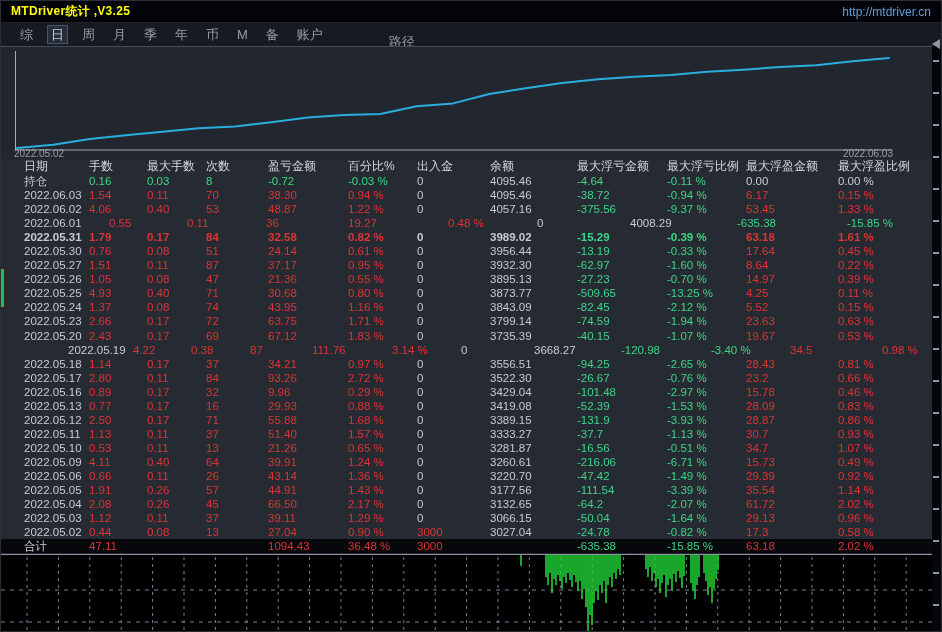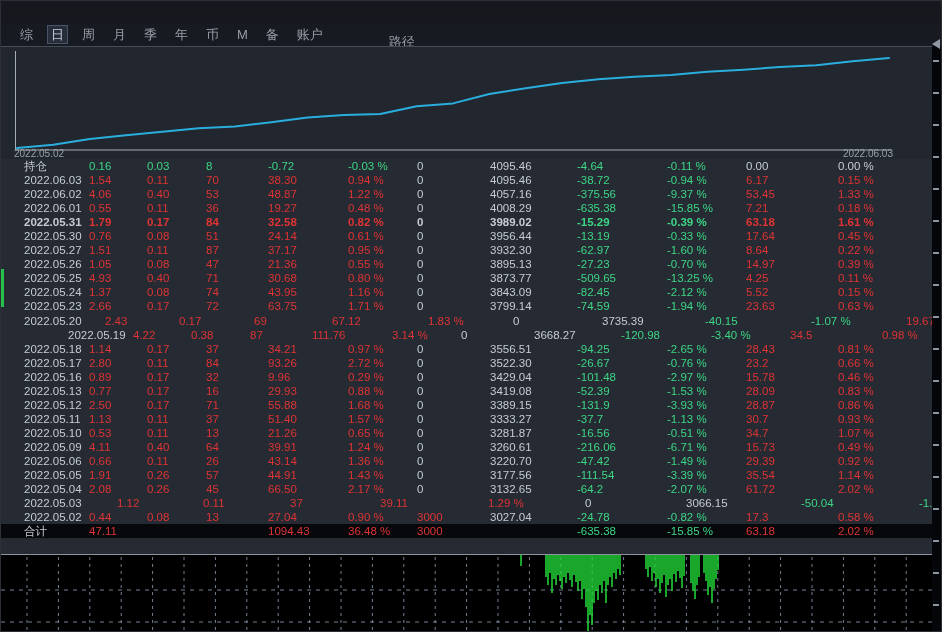--- a/index.html
+++ b/index.html
@@ -52,20 +52,24 @@
                border-top:5px solid transparent;border-bottom:5px solid transparent;
                border-right:8px solid #8f98a3;}
   
   .selmark{position:absolute;left:0;top:268px;width:3px;height:38px;background:#23c24a;}
 </style>
 </head>
 <body>
 
 <div class="win">
 
+  <div class="titlebar">
+    <span class="title">MTDriver统计 ,V3.25</span>
+    <a class="link" href="#">http://mtdriver.cn</a>
+  </div>
 
   <div class="menubar">
     <span class="mi">综</span>
     <span class="mi active">日</span>
     <span class="mi">周</span>
     <span class="mi">月</span>
     <span class="mi">季</span>
     <span class="mi">年</span>
     <span class="mi">币</span>
     <span class="mi">M</span>
@@ -78,20 +82,34 @@
     <svg id="linechart" width="942" height="113">
         <line x1="14.5" y1="4" x2="14.5" y2="103" stroke="#a7adb5" stroke-width="1"></line>
         <line x1="14.5" y1="103" x2="890" y2="103" stroke="#a7adb5" stroke-width="1"></line>
         <polyline points="16.0,101.0 52.3,97.7 88.7,92.1 125.0,88.3 161.3,84.7 197.7,81.3 234.0,79.5 270.3,75.2 306.7,70.5 343.0,68.0 379.3,67.1 415.7,59.3 452.0,56.4 488.3,47.0 524.7,41.3 561.0,36.0 597.3,32.3 633.7,29.7 670.0,27.9 706.3,24.7 742.7,22.7 779.0,20.0 815.3,18.3 851.7,14.2 888.0,11.0" fill="none" stroke="#2aaede" stroke-width="2" stroke-linejoin="round" stroke-linecap="round"></polyline>
       </svg>
     <span class="xl left">2022.05.02</span>
     <span class="xl right">2022.06.03</span>
   </div>
 
   <div class="table" id="stats-table">
+      <div class="trow thead" style="grid-template-columns: 88px 58px 59px 62px 80px 69px 73px 87px 90px 79px 92px 105px;">
+        <div class="tc hd">日期</div>
+        <div class="tc hd">手数</div>
+        <div class="tc hd">最大手数</div>
+        <div class="tc hd">次数</div>
+        <div class="tc hd">盈亏金额</div>
+        <div class="tc hd">百分比%</div>
+        <div class="tc hd">出入金</div>
+        <div class="tc hd">余额</div>
+        <div class="tc hd">最大浮亏金额</div>
+        <div class="tc hd">最大浮亏比例</div>
+        <div class="tc hd">最大浮盈金额</div>
+        <div class="tc hd">最大浮盈比例</div>
+      </div>
       <div class="trow" style="grid-template-columns: 88px 58px 59px 62px 80px 69px 73px 87px 90px 79px 92px 105px;">
         <div class="tc dim">持仓</div>
         <div class="tc grn">0.16</div>
         <div class="tc grn">0.03</div>
         <div class="tc grn">8</div>
         <div class="tc grn">-0.72</div>
         <div class="tc grn">-0.03 %</div>
         <div class="tc dim">0</div>
         <div class="tc dim">4095.46</div>
         <div class="tc grn">-4.64</div>
@@ -120,21 +138,21 @@
         <div class="tc red">53</div>
         <div class="tc red">48.87</div>
         <div class="tc red">1.22 %</div>
         <div class="tc dim">0</div>
         <div class="tc dim">4057.16</div>
         <div class="tc grn">-375.56</div>
         <div class="tc grn">-9.37 %</div>
         <div class="tc red">53.45</div>
         <div class="tc red">1.33 %</div>
       </div>
-      <div class="trow" style="grid-template-columns: 88px 58px 59px 62px 80px 69px 73px 87px 90px 79px 92px 105px;">
+      <div class="trow" style="grid-template-columns: 88px 58px 59px 62px 80px 69px 73px 87px 90px 79px 92px 105px; gap: 20px;">
         <div class="tc dim">2022.06.01</div>
         <div class="tc red">0.55</div>
         <div class="tc red">0.11</div>
         <div class="tc red">36</div>
         <div class="tc red">19.27</div>
         <div class="tc red">0.48 %</div>
         <div class="tc dim">0</div>
         <div class="tc dim">4008.29</div>
         <div class="tc grn">-635.38</div>
         <div class="tc grn">-15.85 %</div>
@@ -232,21 +250,21 @@
         <div class="tc red">72</div>
         <div class="tc red">63.75</div>
         <div class="tc red">1.71 %</div>
         <div class="tc dim">0</div>
         <div class="tc dim">3799.14</div>
         <div class="tc grn">-74.59</div>
         <div class="tc grn">-1.94 %</div>
         <div class="tc red">23.63</div>
         <div class="tc red">0.63 %</div>
       </div>
-      <div class="trow" style="grid-template-columns: 88px 58px 59px 62px 80px 69px 73px 87px 90px 79px 92px 105px; gap: 16px;">
+      <div class="trow" style="grid-template-columns: 88px 58px 59px 62px 80px 69px 73px 87px 90px 79px 92px 105px;">
         <div class="tc dim">2022.05.20</div>
         <div class="tc red">2.43</div>
         <div class="tc red">0.17</div>
         <div class="tc red">69</div>
         <div class="tc red">67.12</div>
         <div class="tc red">1.83 %</div>
         <div class="tc dim">0</div>
         <div class="tc dim">3735.39</div>
         <div class="tc grn">-40.15</div>
         <div class="tc grn">-1.07 %</div>
@@ -414,21 +432,21 @@
         <div class="tc red">45</div>
         <div class="tc red">66.50</div>
         <div class="tc red">2.17 %</div>
         <div class="tc dim">0</div>
         <div class="tc dim">3132.65</div>
         <div class="tc grn">-64.2</div>
         <div class="tc grn">-2.07 %</div>
         <div class="tc red">61.72</div>
         <div class="tc red">2.02 %</div>
       </div>
-      <div class="trow" style="grid-template-columns: 88px 58px 59px 62px 80px 69px 73px 87px 90px 79px 92px 105px; gap: 28px;">
+      <div class="trow" style="grid-template-columns: 88px 58px 59px 62px 80px 69px 73px 87px 90px 79px 92px 105px;">
         <div class="tc dim">2022.05.03</div>
         <div class="tc red">1.12</div>
         <div class="tc red">0.11</div>
         <div class="tc red">37</div>
         <div class="tc red">39.11</div>
         <div class="tc red">1.29 %</div>
         <div class="tc dim">0</div>
         <div class="tc dim">3066.15</div>
         <div class="tc grn">-50.04</div>
         <div class="tc grn">-1.64 %</div>

